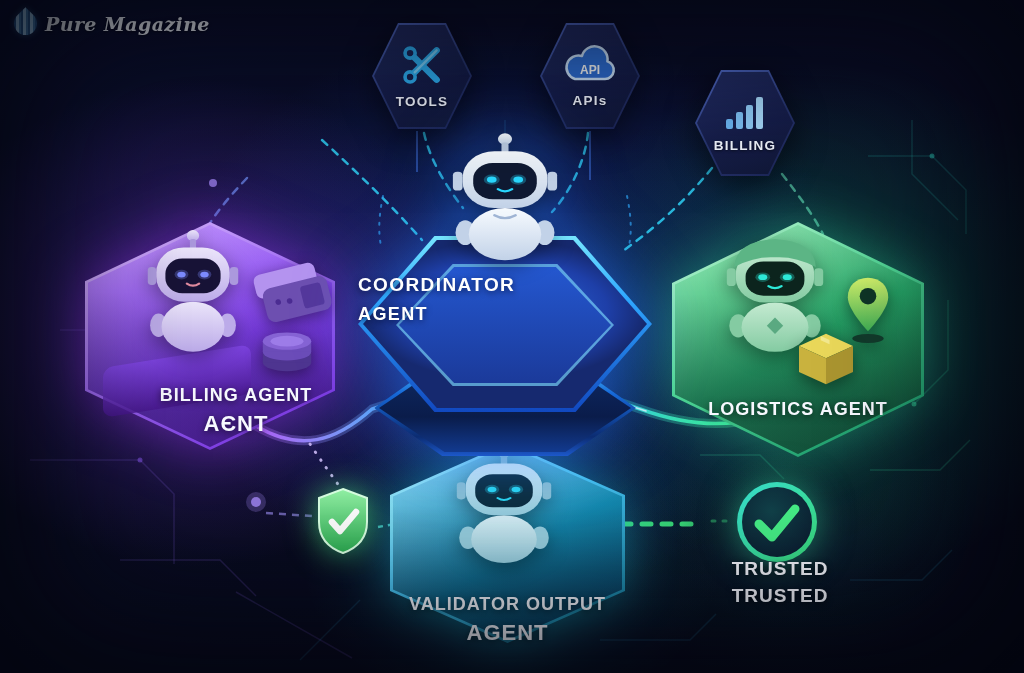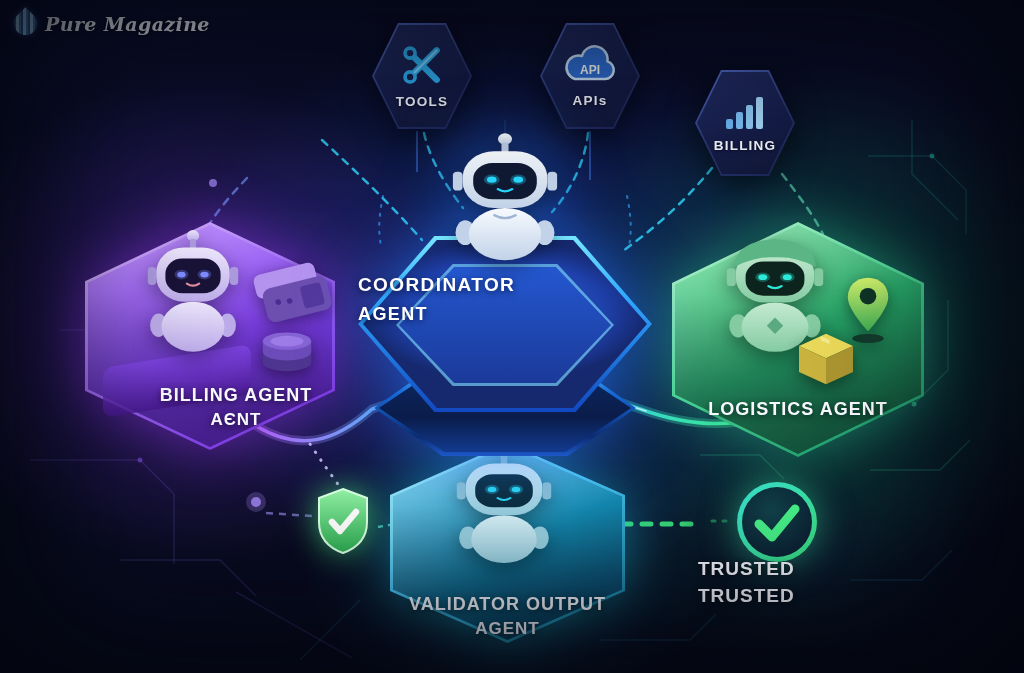--- a/index.html
+++ b/index.html
@@ -56,21 +56,21 @@
   #logistics .hf{background:linear-gradient(150deg,rgba(145,238,180,.94),rgba(34,160,98,.88) 52%,rgba(18,92,55,.94));}
   #validator{filter:drop-shadow(0 0 26px rgba(34,211,238,.45));}
   #validator .hb{background:linear-gradient(150deg,#b5f1fb,#46c2f0 45%,#0e7490);}
   #validator .hf{background:linear-gradient(150deg,rgba(136,214,248,.90),rgba(14,132,170,.86) 55%,rgba(10,70,105,.95));}
   .desk{position:absolute;left:18px;bottom:44px;width:148px;height:50px;border-radius:10px;
     background:linear-gradient(#8247e8,#48188f);transform:skewY(-9deg);opacity:.8;}
 
   .agent-label{position:absolute;left:0;right:0;text-align:center;color:#f7f9ff;
     font-weight:700;letter-spacing:1px;text-shadow:0 2px 7px rgba(0,0,0,.65);z-index:6;line-height:1.45;margin-top:24px;}
   .agent-label .l1{display:block;font-size:18px;}
-  .agent-label .l2{display:block;font-size:17px;}
+  .agent-label .l2{display:block;font-size:22px;}
 
   
   #coord{position:absolute;left:358px;top:230px;width:294px;height:226px;z-index:4;
     filter:drop-shadow(0 0 32px rgba(40,120,255,.6));}
   #coord .base1{position:absolute;left:16px;top:130px;width:262px;height:96px;
     background:linear-gradient(180deg,#5ad9ff,#1668d8 35%,#0c2c72 80%,#1c58ca);}
   #coord .base2{position:absolute;left:21px;top:134px;width:252px;height:88px;
     background:linear-gradient(180deg,#0e2a66,#0a1c4a 60%,#123a8f);}
   #coord .top1{position:absolute;left:0;top:6px;width:294px;height:176px;
     background:linear-gradient(180deg,#77e7ff,#2fa8ff 35%,#1148c0);}
@@ -90,21 +90,21 @@
 
   
   .blob{position:absolute;left:676px;top:462px;width:214px;height:164px;border-radius:50%;
     background:radial-gradient(closest-side,rgba(12,26,48,.85),rgba(12,26,48,0));z-index:3;}
   .check-ring{position:absolute;left:737px;top:482px;width:80px;height:80px;border-radius:50%;
     background:linear-gradient(135deg,#38ddd0,#3be07c);z-index:5;
     filter:drop-shadow(0 0 18px rgba(52,211,153,.6));}
   .check-ring::before{content:"";position:absolute;inset:5px;border-radius:50%;
     background:radial-gradient(circle at 42% 35%,#11424a,#0c2234 75%);}
   .check-ring svg{position:absolute;inset:0;}
-  .trusted-label{position:absolute;left:698px;top:556px;width:164px;z-index:6;
+  .trusted-label{position:absolute;left:698px;top:556px;width:164px;text-align:center;z-index:6;
     color:#f7f9ff;font-weight:700;font-size:19px;letter-spacing:1px;line-height:1.4;
     text-shadow:0 2px 6px rgba(0,0,0,.7);}
 
   .shield{position:absolute;left:312px;top:486px;width:62px;height:70px;z-index:5;
     filter:drop-shadow(0 0 16px rgba(74,222,128,.75));}
 </style>
 </head>
 <body>
 
 <div class="stage">

